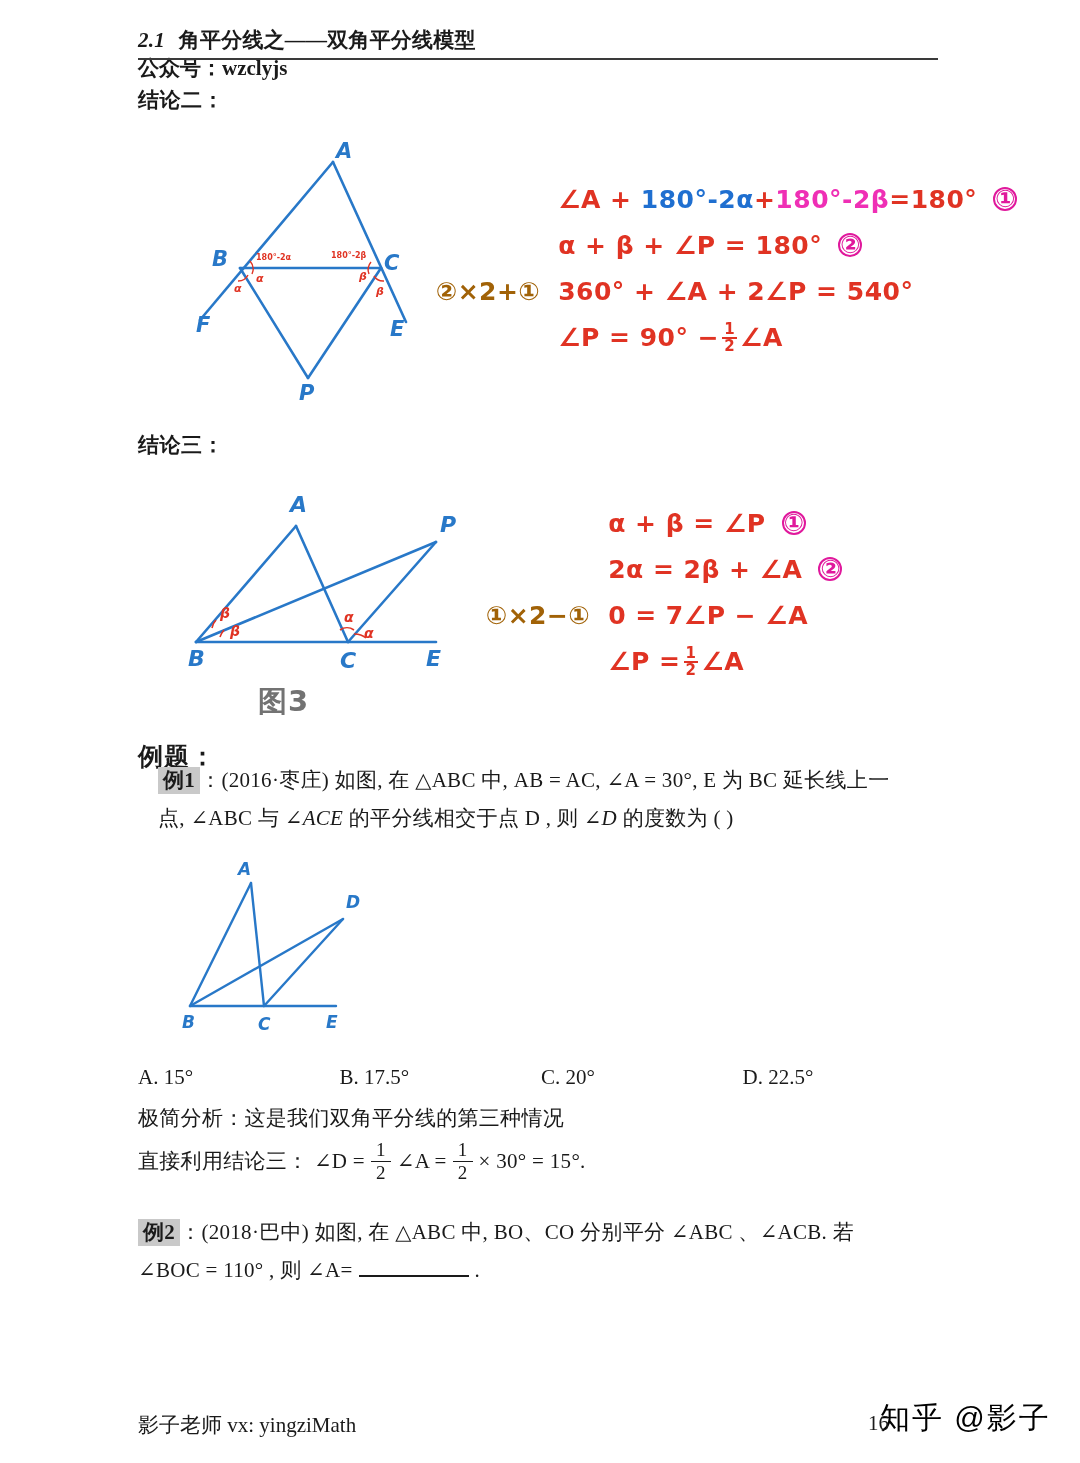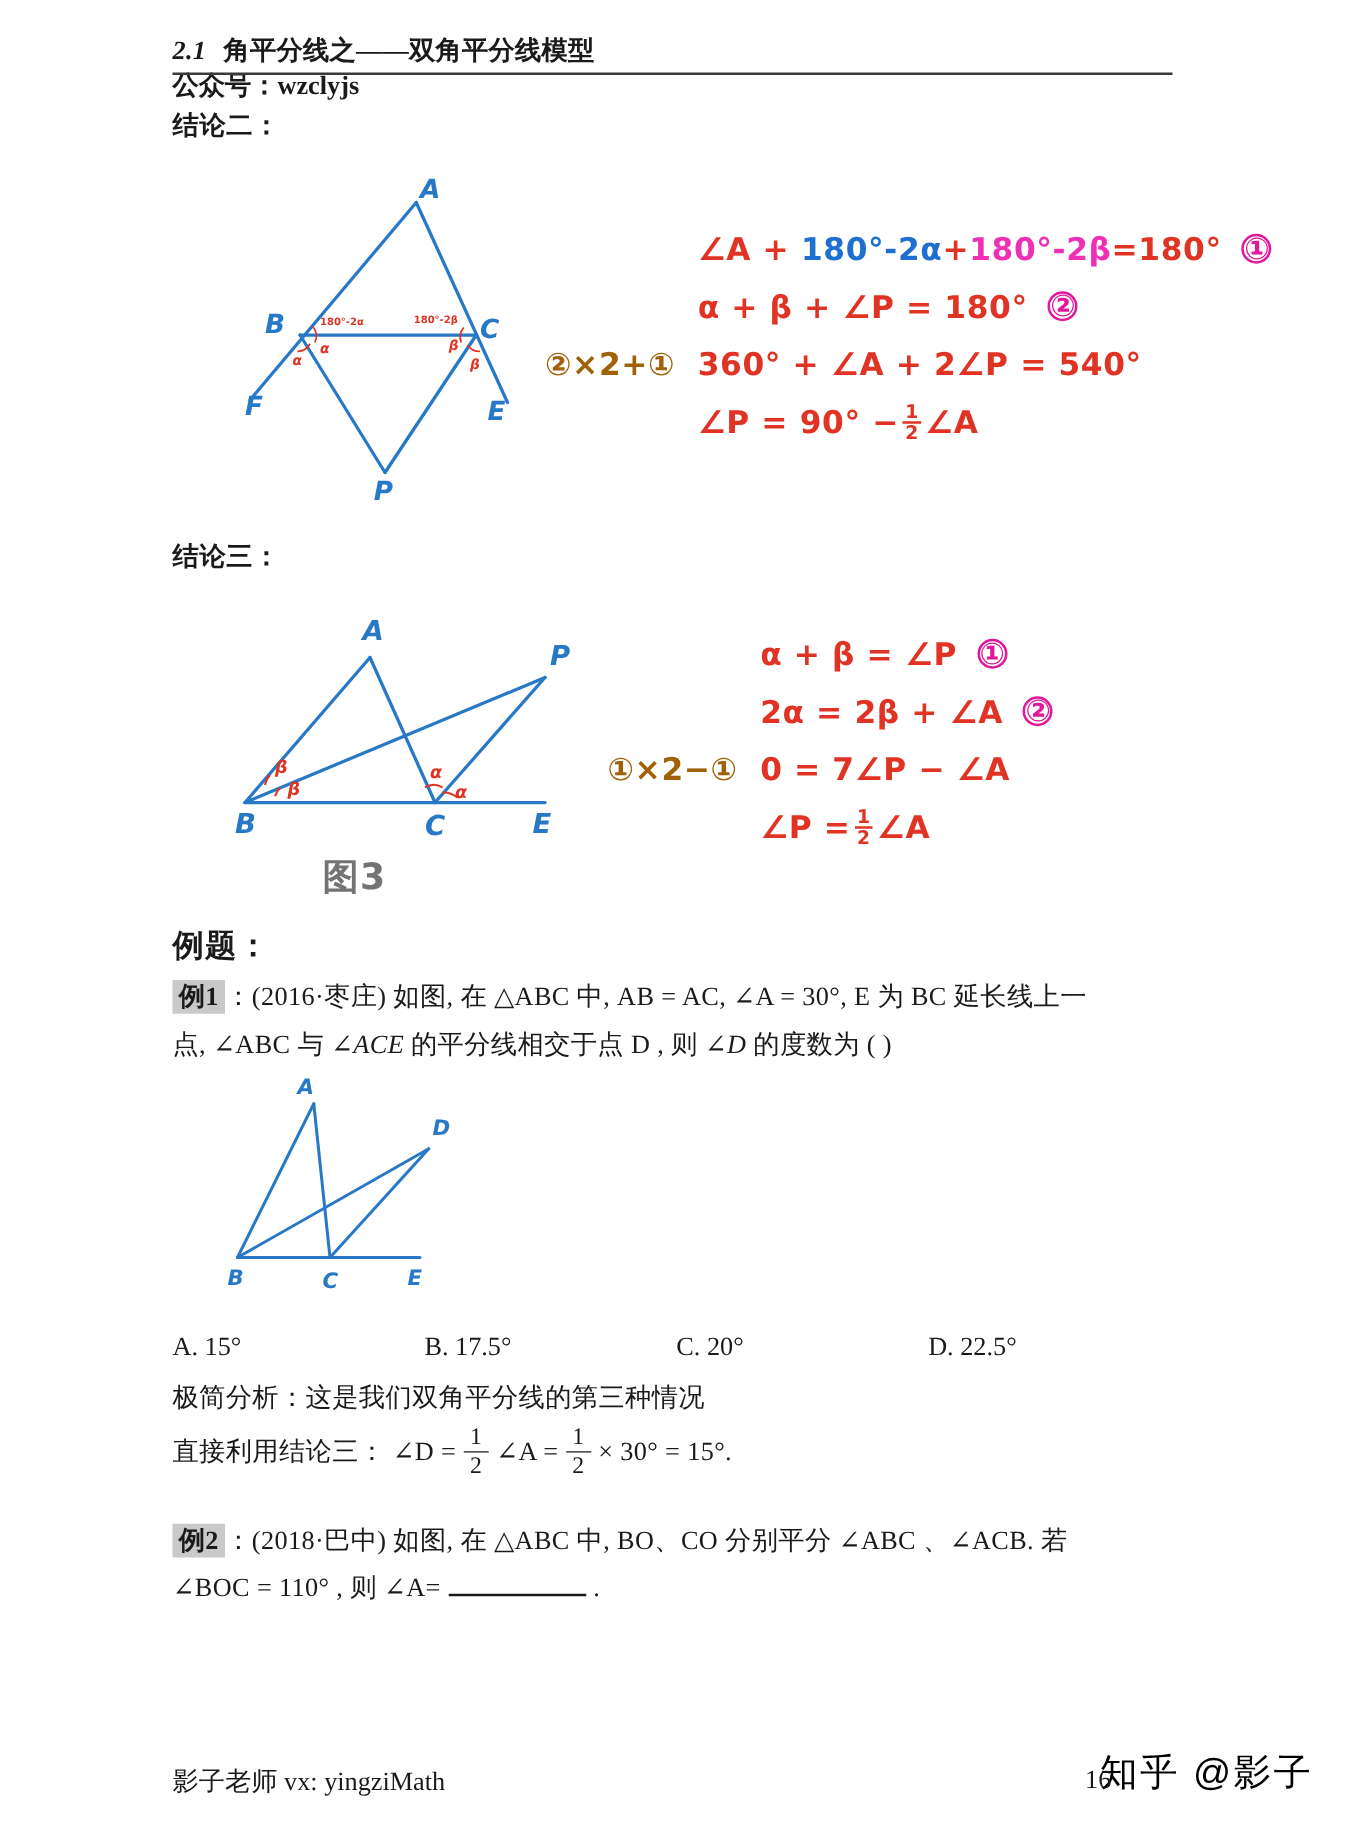--- a/index.html
+++ b/index.html
@@ -136,21 +136,21 @@
 
   
   .para {
     position: absolute;
     left: 138px;
     width: 806px;
     font-size: 21px;
     line-height: 38px;
     letter-spacing: .3px;
   }
-  #example1-text { top: 778px; }
+  #example1-text { top: 761px; margin-left: 20px; }
   #example2-text { top: 1213px; }
 
   .ex-tag {
     background: #c9c9c9;
     padding: 1px 5px 2px 5px;
     font-weight: 600;
   }
   .ital { font-style: italic; }
 
   #options-row {

